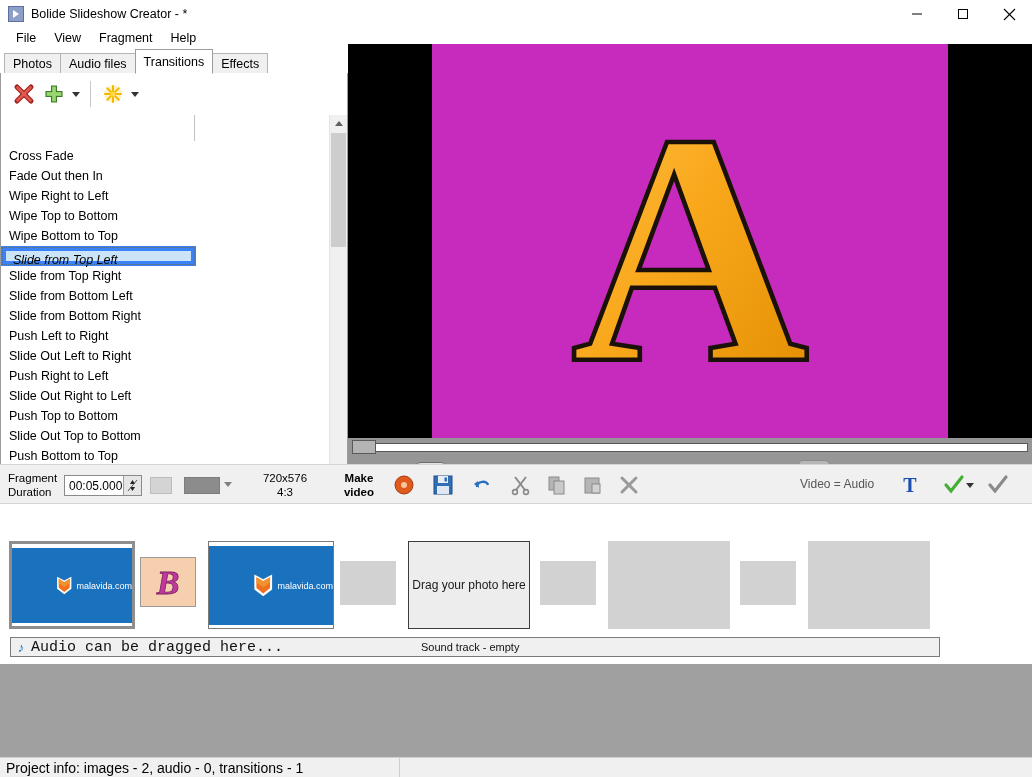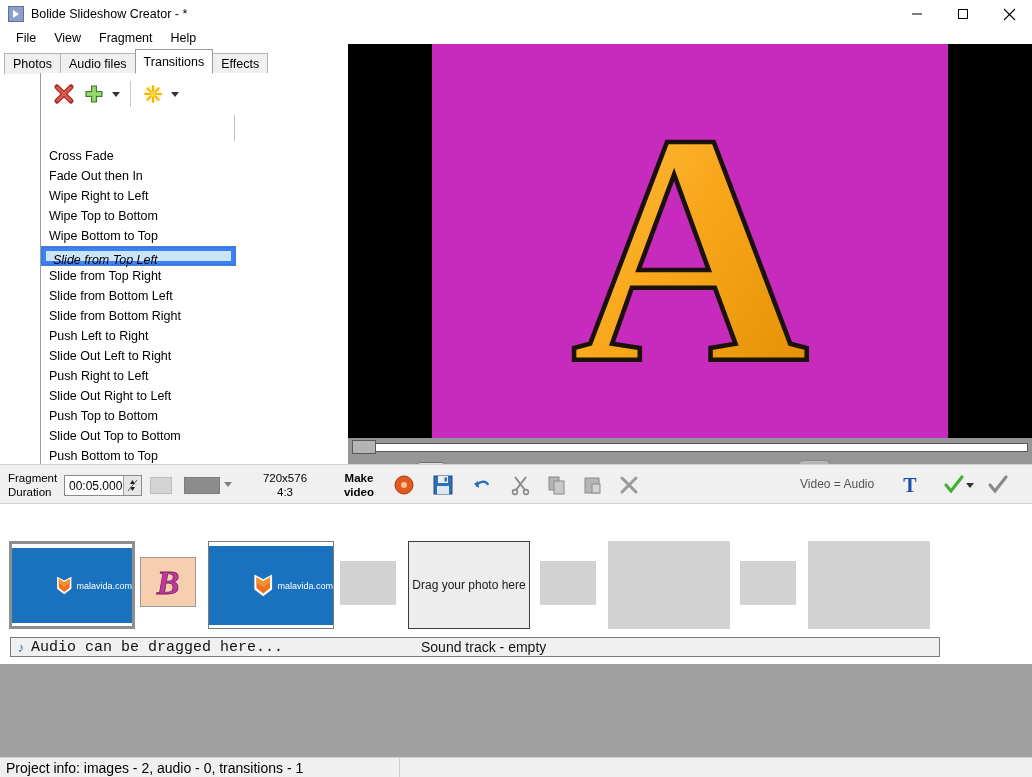--- a/index.html
+++ b/index.html
@@ -65,21 +65,20 @@
   .tab.active {
     background:#ffffff; height:25px; line-height:24px; z-index:3;
     border-color:#9c9c9c; border-bottom:1px solid #ffffff;
   }
 
   
   .leftpanel {
     position:absolute; left:0; top:73px; width:348px; height:418px;
     background:#0c4a6e; border:1px solid #9c9c9c; border-top:none;
     box-sizing:border-box;
-    margin-left:40px;
   }
   .panel-toolbar {
     position:absolute; left:0; top:0; width:100%; height:42px;
     display:flex; align-items:center; padding-left:8px; box-sizing:border-box;
     background:#ffffff;
   }
   .tb-btn { width:30px;height:30px;display:flex;align-items:center;justify-content:center; }
   .tb-caret { width:14px;height:30px;display:flex;align-items:center;justify-content:center; }
   .caret-dn { width:0;height:0;border-left:4px solid transparent;border-right:4px solid transparent;border-top:5px solid #333; }
   .tb-sep { width:1px; height:26px; background:#c8c8c8; margin:0 7px; }
@@ -273,21 +272,21 @@
   }
 
   
   .audiotrack {
     position:absolute; left:10px; top:637px; width:930px; height:20px;
     background:#f0f0f0; border:1px solid #7a7a7a; box-sizing:border-box;
     display:flex; align-items:center;
   }
   .note { width:20px; text-align:center; color:#1a6fbd; font-size:13px; }
   .audio-hint { font-size:15px; color:#111;font-family:Liberation Mono, monospace; }
-  .soundtrack-lbl { position:absolute; left:410px; font-size:14px; color:#111; }
+  .soundtrack-lbl { position:absolute; left:410px; font-size:11px; color:#111; }
 
   
   .lowerarea {
     position:absolute; left:0; top:664px; width:1032px; height:93px;
     background:#a0a0a0;
   }
 
   
   .statusbar {
     position:absolute; left:0; top:757px; width:1032px; height:20px;

